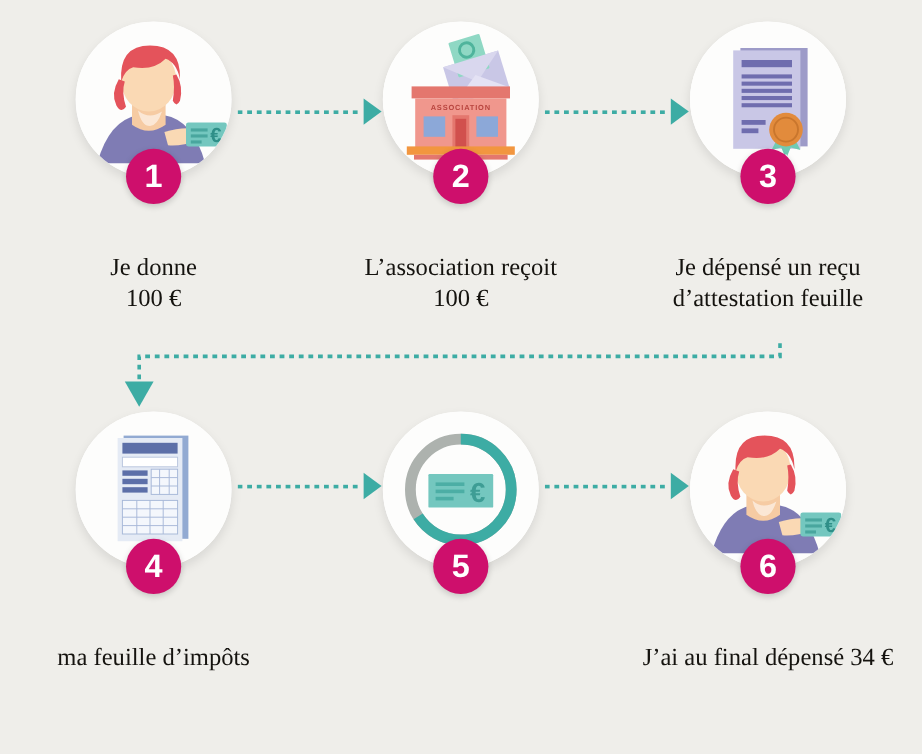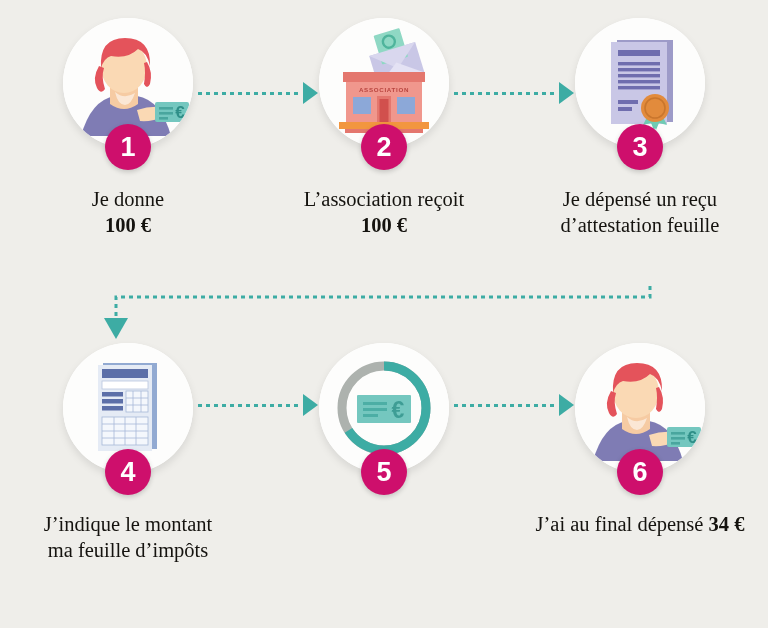--- a/index.html
+++ b/index.html
@@ -62,27 +62,27 @@
     font-family: "Liberation Sans", sans-serif;
     font-weight: bold;
     font-size: 27px;
     line-height: 46px;
     text-align: center;
     box-shadow: 0 2px 5px rgba(0,0,0,0.18);
     z-index: 4;
   }
 
   .caption {
-    margin-top: 38px;
+    margin-top: 62px;
     font-size: 20.5px;
     line-height: 26px;
     color: #15130f;
     padding: 0 10px;
   }
-  .caption b { font-weight: bold; }
+  .caption b { font-weight: normal; }
 
   
   .arrow-h {
     position: absolute;
     height: 26px;
     display: flex;
     align-items: center;
     z-index: 1;
   }
   .dots {
@@ -255,21 +255,20 @@
             <line x1="39" y1="95" x2="85" y2="95"></line>
             <line x1="51" y1="74" x2="51" y2="102"></line>
             <line x1="62" y1="74" x2="62" y2="102"></line>
             <line x1="73" y1="74" x2="73" y2="102"></line>
           </g>
         </svg>
       </div>
       <div class="badge">4</div>
     </div>
     <div class="caption">
-      <div>J’indique le montant</div>
       <div>ma feuille d’impôts</div>
     </div>
   </div>
 
   <div class="step r2 col2">
     <div class="circle-wrap">
       <div class="circle">
         <svg viewBox="0 0 130 130">
           <rect x="0" y="0" width="130" height="130" fill="#fdfdfc"></rect>
           <circle cx="65" cy="65" r="42" fill="none" stroke="#ADB2AE" stroke-width="9"></circle>

